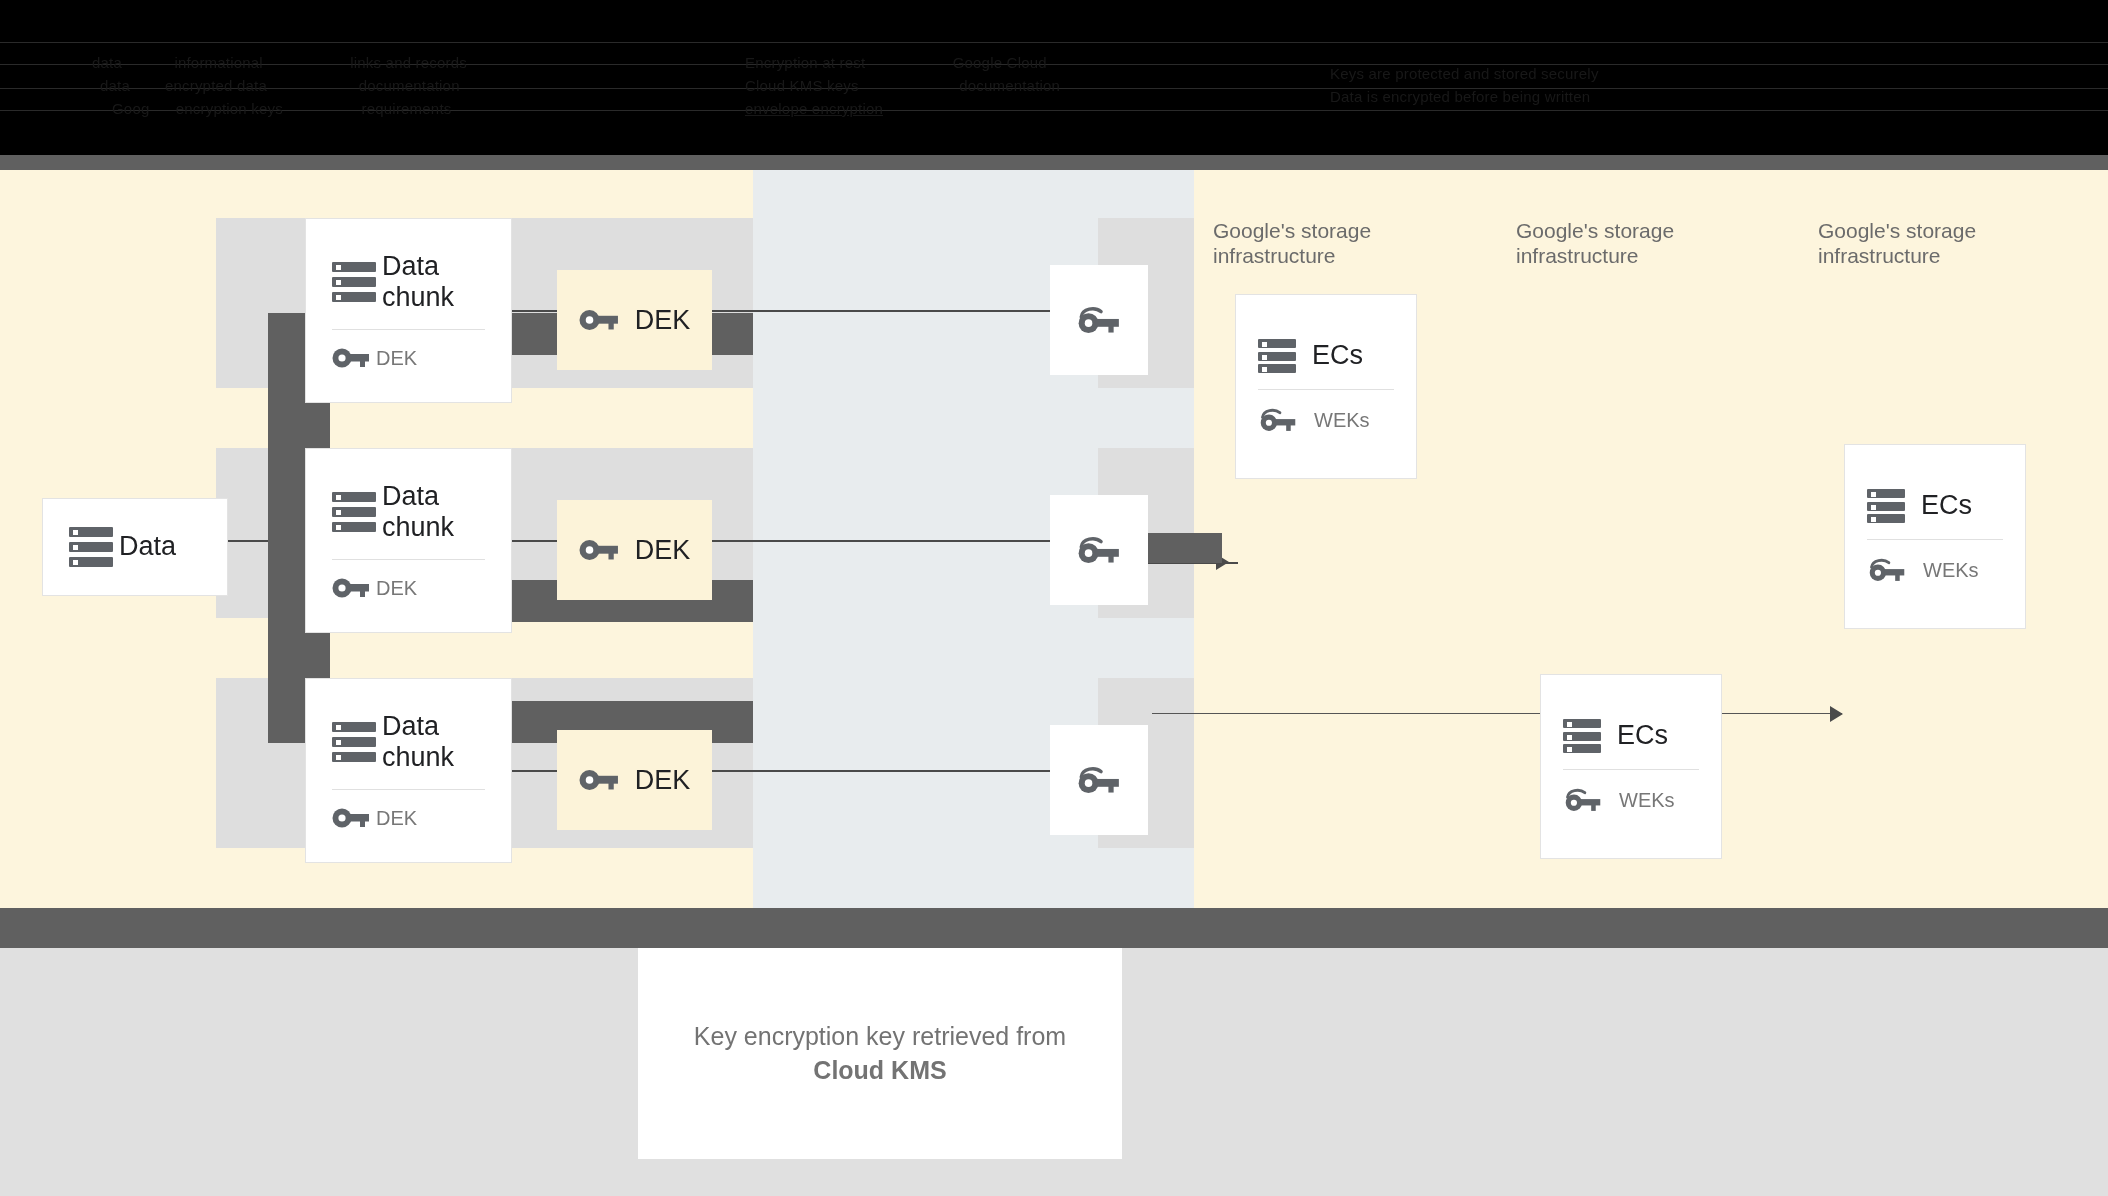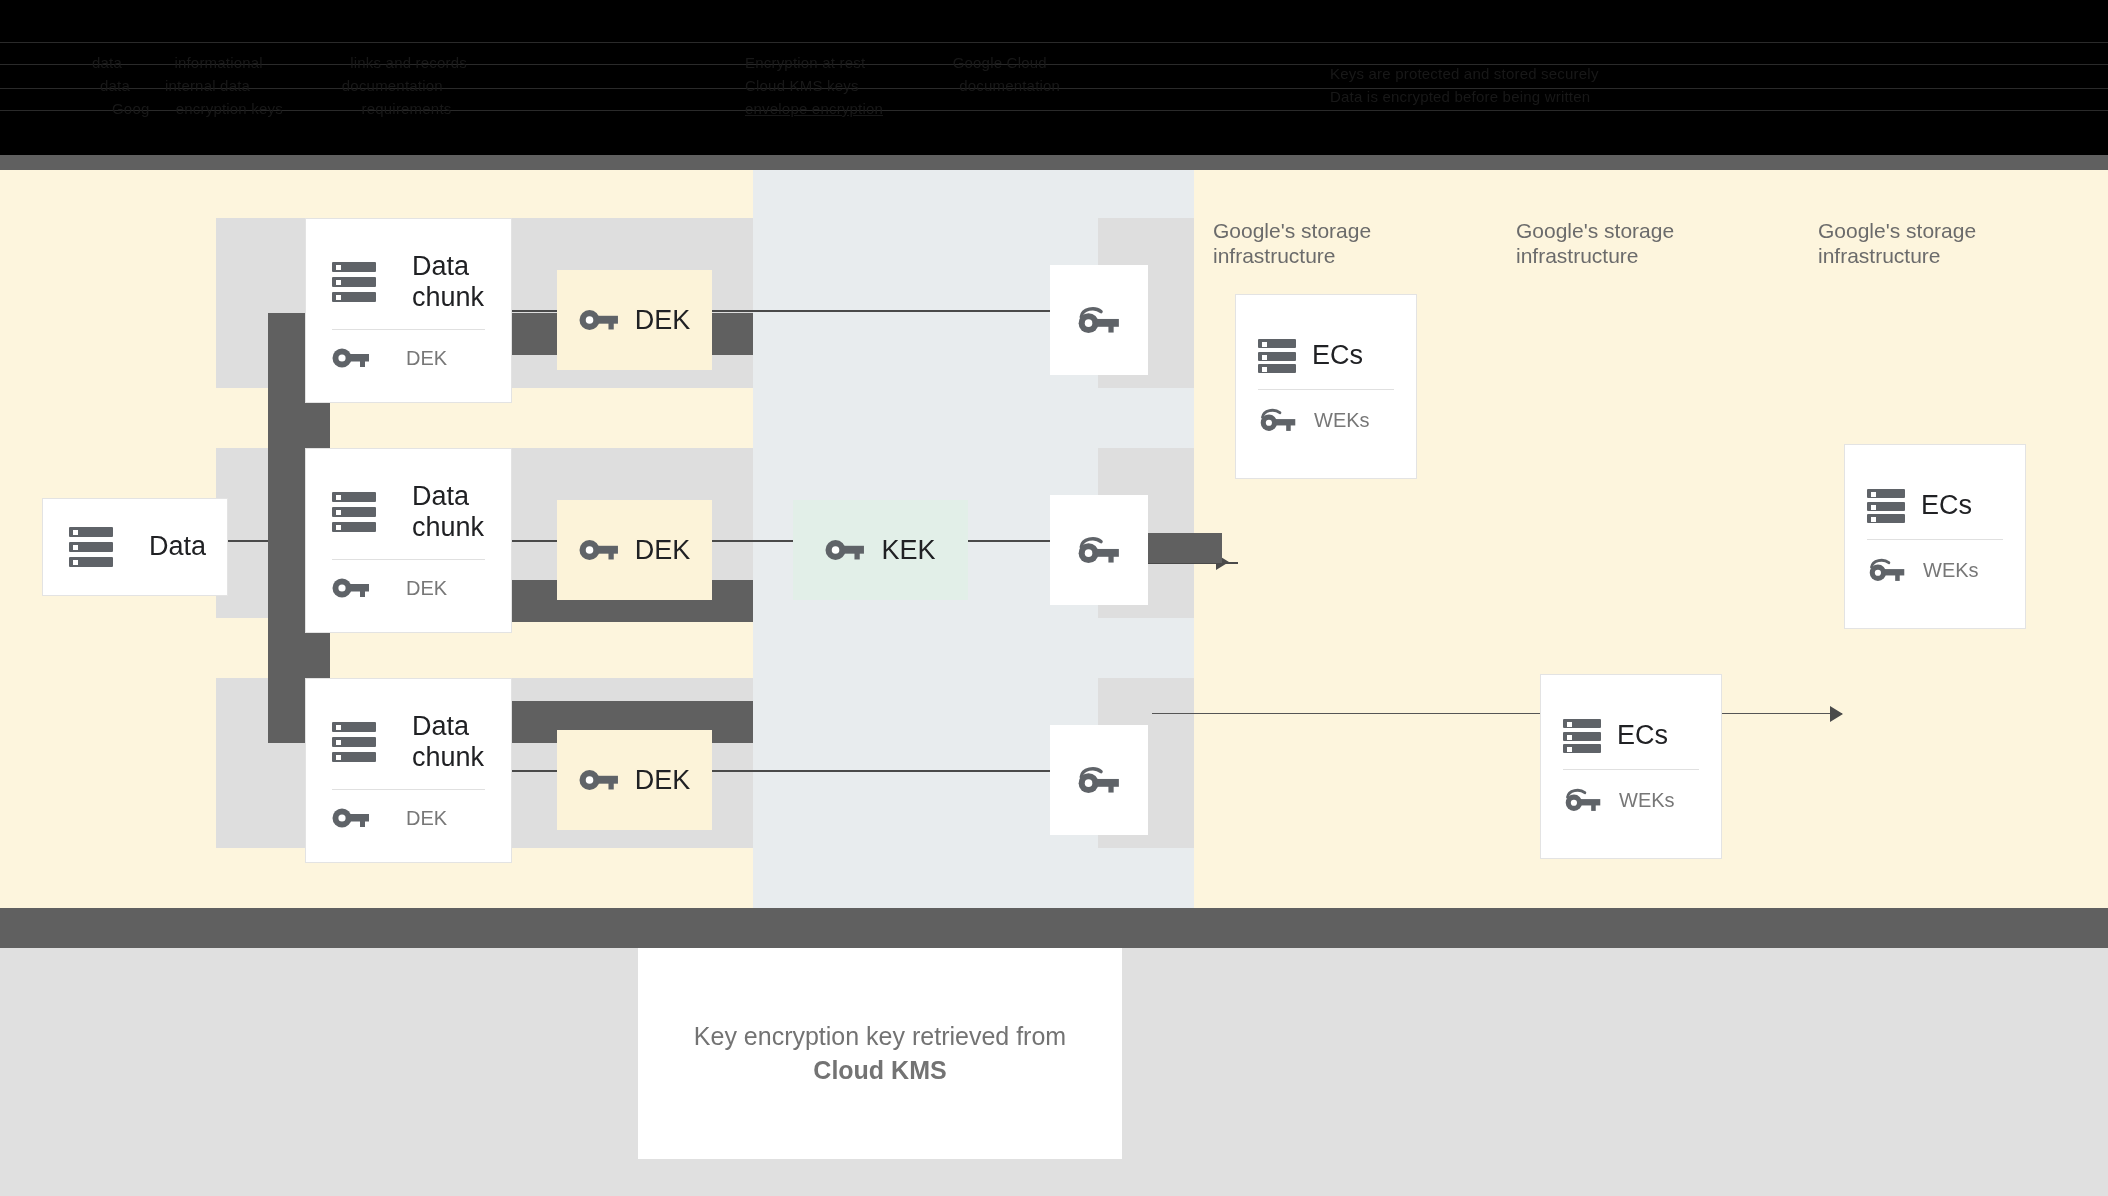--- a/index.html
+++ b/index.html
@@ -66,21 +66,21 @@
 
   
   .card {
     position: absolute;
     background: #ffffff;
     border: 1px solid #e3e3e3;
     display: flex; flex-direction: column;
     justify-content: center;
   }
   .card-row {
-    display: flex; align-items: center; gap: 36px;
+    display: flex; align-items: center; gap: 6px;
     padding: 0 26px;
   }
   .card-divider {
     height: 1px; background: #e0e0e0; margin: 16px 26px;
   }
   .card-title {
     font-size: 27px; color: #202124; line-height: 1.16;
     font-family: "Liberation Sans", sans-serif;
   }
   .card-sub {
@@ -158,21 +158,21 @@
 <body>
 
 <div id="root">
 
   <div class="header-strip">
     <div class="hdr-noise" style="top:42px"></div>
     <div class="hdr-noise" style="top:64px"></div>
     <div class="hdr-noise" style="top:88px"></div>
     <div class="hdr-noise" style="top:110px"></div>
     <div class="header-line" style="left:92px; top:52px;">data            informational                    links and records</div>
-    <div class="header-line" style="left:100px; top:75px;">data        internal data                     documentation</div>
+    <div class="header-line" style="left:100px; top:75px;">data        encrypted data                     documentation</div>
     <div class="header-line" style="left:112px; top:98px;">Goog      encryption keys                  requirements</div>
     <div class="header-line" style="left:745px; top:52px;">Encryption at rest                    Google Cloud</div>
     <div class="header-line" style="left:745px; top:75px;">Cloud KMS keys                       documentation</div>
     <div class="header-line" style="left:745px; top:98px;text-decoration:underline;">envelope encryption</div>
     <div class="header-line" style="left:1330px; top:63px;">Keys are protected and stored securely</div>
     <div class="header-line" style="left:1330px; top:86px;">Data is encrypted before being written</div>
     <div class="header-bottom-bar"></div>
   </div>
 
   <div class="canvas">
@@ -310,29 +310,20 @@
   <div class="keybox dek" style="left:557px; top:730px; width:155px; height:100px;">
     <svg class="icon-key" width="40" height="26" viewBox="0 0 38 24">
       <circle cx="10" cy="12" r="9.5" fill="#5f6368"></circle>
         <circle cx="10" cy="12" r="3.6" fill="#ffffff"></circle>
       <rect x="17" y="8" width="20" height="7.5" fill="#5f6368"></rect>
       <rect x="28" y="13" width="5" height="8" fill="#5f6368"></rect>
     </svg>
     <span class="keybox-label">DEK</span>
   </div>
 
-  <div class="keybox kek" style="left:793px; top:500px; width:175px; height:100px;">
-    <svg class="icon-key" width="40" height="26" viewBox="0 0 38 24">
-      <circle cx="10" cy="12" r="9.5" fill="#5f6368"></circle>
-        <circle cx="10" cy="12" r="3.6" fill="#ffffff"></circle>
-      <rect x="17" y="8" width="20" height="7.5" fill="#5f6368"></rect>
-      <rect x="28" y="13" width="5" height="8" fill="#5f6368"></rect>
-    </svg>
-    <span class="keybox-label">KEK</span>
-  </div>
 
   <div class="keybox wek" style="left:1050px; top:265px; width:98px; height:110px;">
     <svg class="icon-key" width="46" height="32" viewBox="0 0 44 30">
       <path d="M5 12 C6 4, 18 2, 24 7" stroke="#5f6368" stroke-width="3.2" fill="none" stroke-linecap="round"></path>
       <circle cx="12" cy="18" r="9.5" fill="#5f6368"></circle>
         <circle cx="12" cy="18" r="3.6" fill="#ffffff"></circle>
       <rect x="19" y="14" width="22" height="7.5" fill="#5f6368"></rect>
       <rect x="31" y="19" width="5" height="8" fill="#5f6368"></rect>
     </svg>
   </div>

